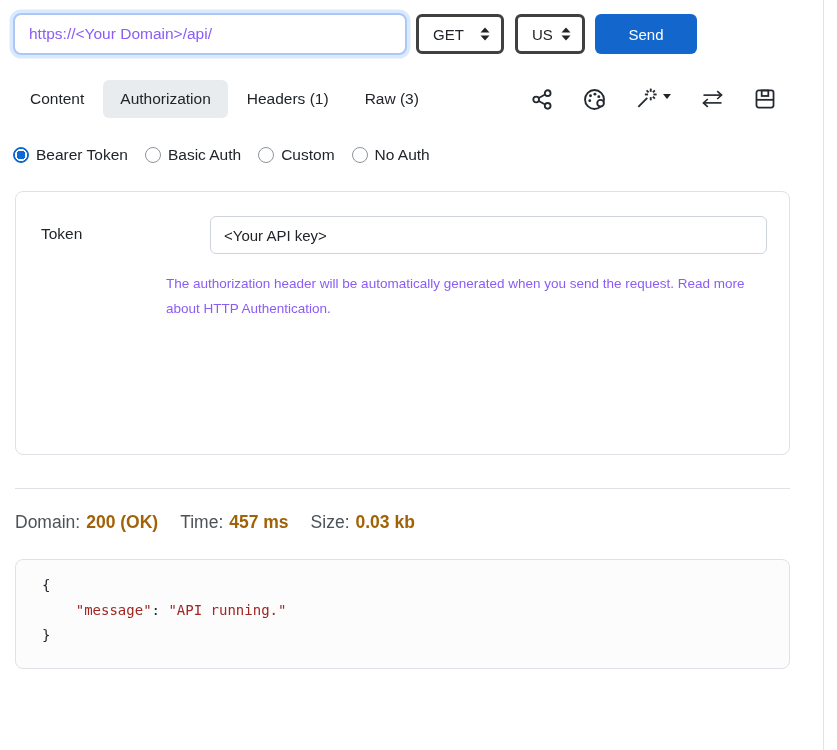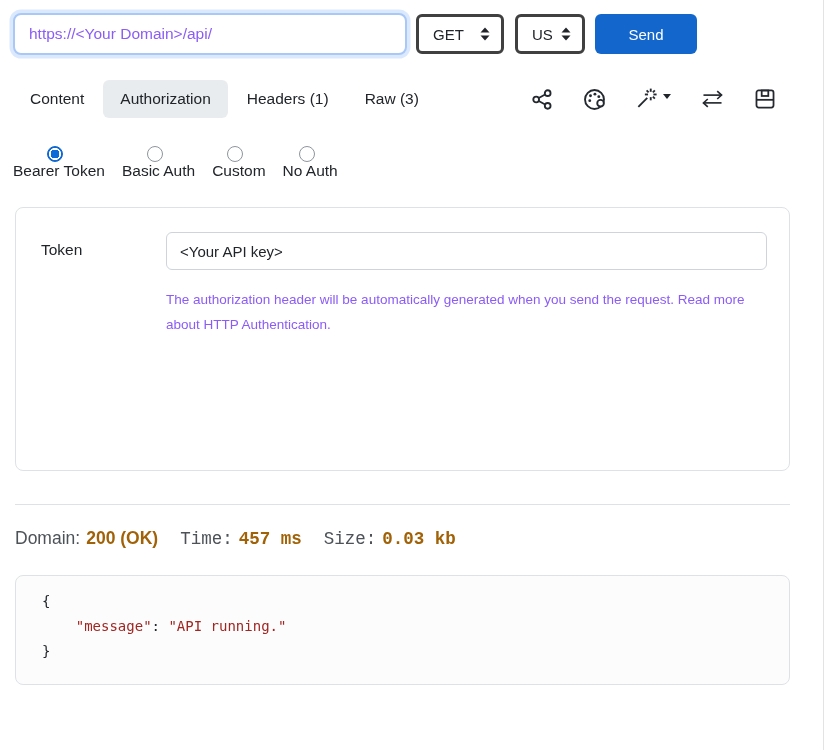--- a/index.html
+++ b/index.html
@@ -32,43 +32,43 @@
   .tab + .tab { margin-left:2px; }
 
   .icon-group { margin-left:auto; margin-right:46px; display:flex; align-items:center; gap:29px; }
   .ic { display:flex; align-items:center; cursor:pointer; }
   .ic svg { display:block; }
   .caret-down { width:0; height:0; border-left:4.5px solid transparent; border-right:4.5px solid transparent;
     border-top:5.5px solid #212529; margin-left:4px; margin-top:-6px; }
 
   
   .auth-row { margin-top:28px; display:flex; align-items:center; gap:17px; font-size:15.5px; }
-  .radio-opt { display:flex; align-items:center; cursor:pointer;flex-direction:column; }
+  .radio-opt { display:flex; align-items:center; cursor:pointer; }
   .radio { width:16px; height:16px; border-radius:50%; margin-right:7px; flex:0 0 auto;
     border:1px solid #8d959d; background:#fff; }
   .radio.checked { border:1px solid #0b63ce;
     background:radial-gradient(circle, #0d6bd8 0 4.4px, #fff 4.5px 6px, #0d6bd8 6.1px 8px); }
 
   
   .panel { margin-top:27px; margin-left:2px; width:775px; height:264px; border:1px solid #dee2e6;
     border-radius:8px; padding:24px 22px 0 25px; }
   .panel-row { display:flex; }
   .field-label { width:125px; font-size:15.5px; padding-top:9px; }
   .token-input { flex:1; height:38px; border:1px solid #ced4da; border-radius:6px; padding:0 13px;
-    font-size:15px; color:#212529; font-family:"Liberation Sans",sans-serif; outline:none; }
+    font-size:15px; color:#212529; font-family:"Liberation Sans",sans-serif; outline:none;margin-left:44px; }
   .help-text { margin-left:125px; margin-top:17px; width:590px; font-size:13.5px; line-height:25px; color:#8b5cf6; }
 
   
   .divider { margin-top:33px; margin-left:2px; width:775px; border-top:1px solid #dee2e6; }
 
   
   .status-row { margin-top:23px; margin-left:2px; display:flex; align-items:baseline; font-size:17.5px; }
   .status-label { color:#4c5257; }
   .status-value { color:#a16207; font-weight:bold; margin-left:6px; }
-  .status-pair + .status-pair { margin-left:22px;font-family:Liberation Mono, monospace; }
+  .status-pair + .status-pair { margin-left:22px; }
   .status-pair { display:flex; align-items:baseline; }
 
   
   .resp-tabs { margin-top:37px; margin-left:2px; display:flex; align-items:center; }
 
   
   .code-block { margin-top:26px; margin-left:2px; width:775px; height:110px; border:1px solid #dee2e6;
     border-radius:8px; background:#fcfcfd; padding:13px 0 0 26px;
     font-family:"DejaVu Sans Mono", monospace; font-size:14px; line-height:25px; color:#212529; }
   .code-line { white-space:pre; }

